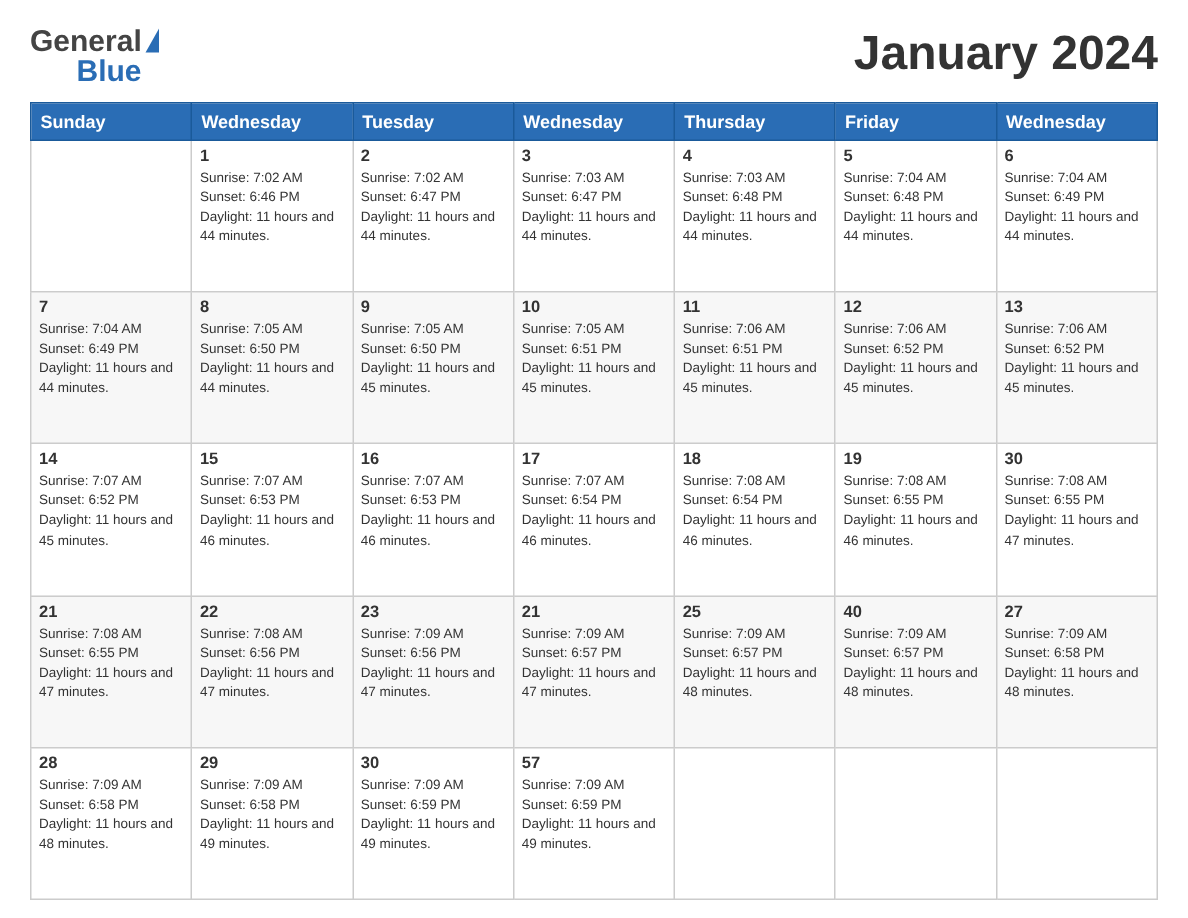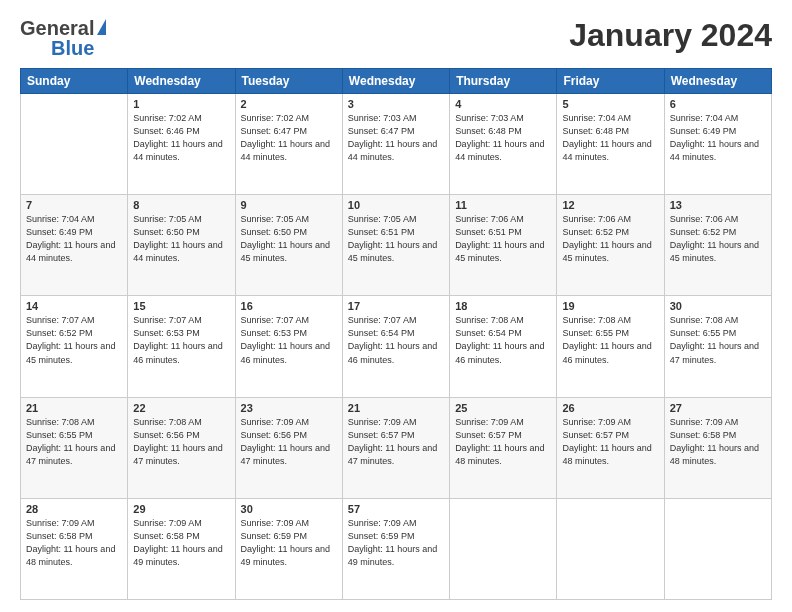--- a/index.html
+++ b/index.html
@@ -298,21 +298,21 @@
 Sunset: 6:57 PM
 Daylight: 11 hours and 47 minutes.</div>
           </td>
           <td>
             <span class="day-number">25</span>
             <div class="cell-text" style="white-space: pre-line;">Sunrise: 7:09 AM
 Sunset: 6:57 PM
 Daylight: 11 hours and 48 minutes.</div>
           </td>
           <td>
-            <span class="day-number">26</span>
+            <span class="day-number">40</span>
             <div class="cell-text" style="white-space: pre-line;">Sunrise: 7:09 AM
 Sunset: 6:57 PM
 Daylight: 11 hours and 48 minutes.</div>
           </td>
           <td>
             <span class="day-number">27</span>
             <div class="cell-text" style="white-space: pre-line;">Sunrise: 7:09 AM
 Sunset: 6:58 PM
 Daylight: 11 hours and 48 minutes.</div>
           </td>

